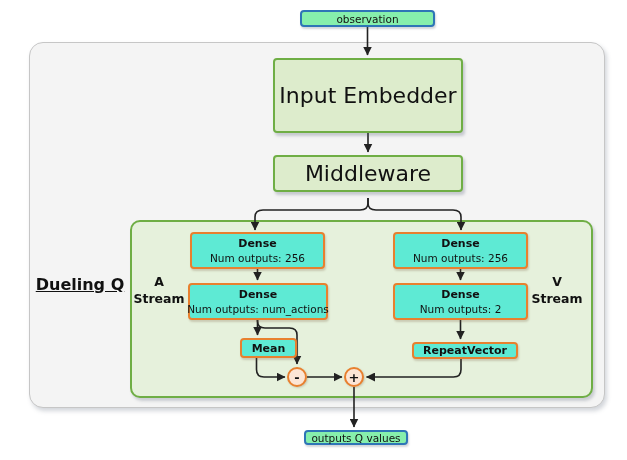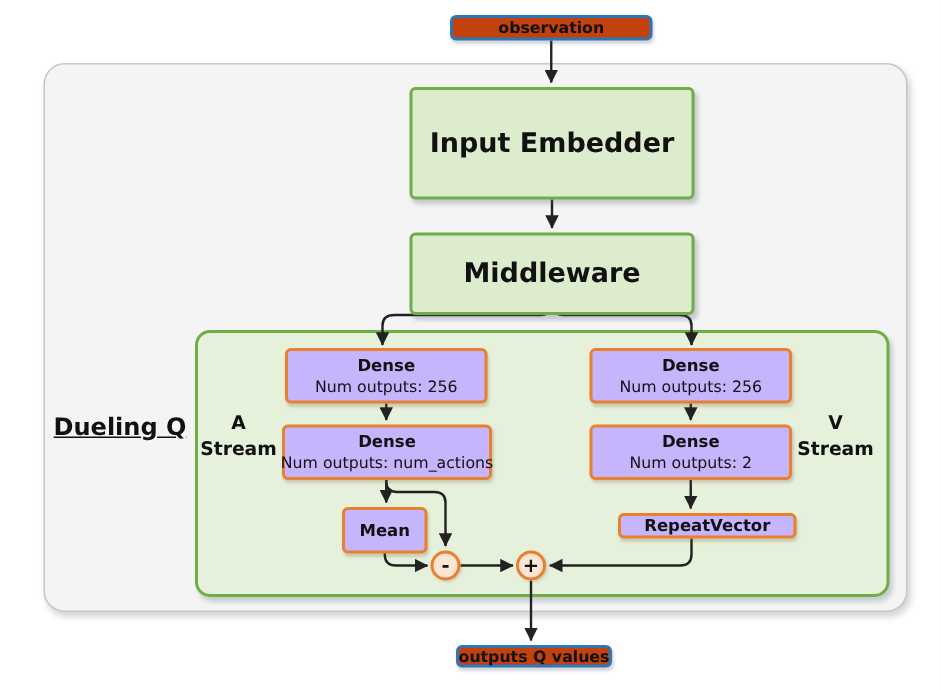--- a/index.html
+++ b/index.html
@@ -15,30 +15,30 @@
     box-shadow:2px 3px 4px rgba(80,90,110,.25);
   }
   .green-container{
     left:130px;top:220px;width:463px;height:178px;
     background:#e6f1dc;border:2px solid #6fae45;border-radius:10px;
     box-shadow:2px 3px 3px rgba(80,90,110,.25);
   }
   
   .node{display:flex;flex-direction:column;align-items:center;justify-content:center;text-align:center;}
   .blue-node{
-    background:#c2410c;border:2px solid #2e75b6;border-radius:4px;
-    font-weight:bold;font-size:10.5px;box-shadow:1px 2px 2px rgba(80,90,110,.25);
+    background:#86efac;border:2px solid #2e75b6;border-radius:4px;
+    font-weight:normal;font-size:10.5px;box-shadow:1px 2px 2px rgba(80,90,110,.25);
     white-space:nowrap;
   }
   .green-node{
     background:#ddeccc;border:2px solid #6fae45;border-radius:4px;
-    font-weight:bold;font-size:18px;box-shadow:2px 3px 3px rgba(80,90,110,.28);
+    font-weight:normal;font-size:22px;box-shadow:2px 3px 3px rgba(80,90,110,.28);
   }
   .orange-node{
-    background:#c4b5fd;border:2px solid #e8802f;border-radius:4px;
+    background:#5eead4;border:2px solid #e8802f;border-radius:4px;
     box-shadow:1px 2px 2px rgba(120,90,60,.25);white-space:nowrap;
   }
   .orange-node .t{font-weight:bold;font-size:11px;line-height:1.35;}
   .orange-node .s{font-weight:normal;font-size:10.5px;line-height:1.2;text-align:right;}
   .small-label{font-weight:bold;font-size:11px;}
   .op-circle{
     border-radius:50%;background:#fce5d5;border:2px solid #e8802f;
     display:flex;align-items:center;justify-content:center;
     font-weight:bold;font-size:13px;line-height:1;box-shadow:1px 1px 2px rgba(120,90,60,.25);
   }
@@ -82,21 +82,21 @@
   </svg>
 
   <div class="abs node blue-node" style="left:300px;top:10px;width:135px;height:17px;">
     <span>observation</span>
   </div>
 
   <div class="abs node green-node" style="left:273px;top:58px;width:190px;height:75px;">
     <span>Input Embedder</span>
   </div>
 
-  <div class="abs node green-node" style="left:273px;top:155px;width:190px;height:55px;">
+  <div class="abs node green-node" style="left:273px;top:155px;width:190px;height:37px;">
     <span>Middleware</span>
   </div>
 
   <div class="abs side-label dueling-label">
     <div>Dueling Q</div>
   </div>
 
   <div class="abs side-label stream-label a-stream">
     <div>A</div>
     <div>Stream</div>
@@ -120,25 +120,25 @@
   <div class="abs node orange-node" style="left:393px;top:232px;width:135px;height:37px;">
     <span class="t">Dense</span>
     <span class="s">Num outputs: 256</span>
   </div>
 
   <div class="abs node orange-node" style="left:393px;top:283px;width:135px;height:37px;">
     <span class="t">Dense</span>
     <span class="s">Num outputs: 2</span>
   </div>
 
-  <div class="abs node orange-node small-label" style="left:228px;top:338px;width:57px;height:31px;">
+  <div class="abs node orange-node small-label" style="left:240px;top:338px;width:57px;height:20px;">
     <span>Mean</span>
   </div>
 
-  <div class="abs node orange-node small-label" style="left:412px;top:342px;width:119px;height:17px;">
+  <div class="abs node orange-node small-label" style="left:412px;top:342px;width:106px;height:17px;">
     <span>RepeatVector</span>
   </div>
 
   <div class="abs op-circle" style="left:287px;top:367px;width:20px;height:20px;">
     <span>-</span>
   </div>
 
   <div class="abs op-circle" style="left:344px;top:367px;width:20px;height:20px;">
     <span>+</span>
   </div>

